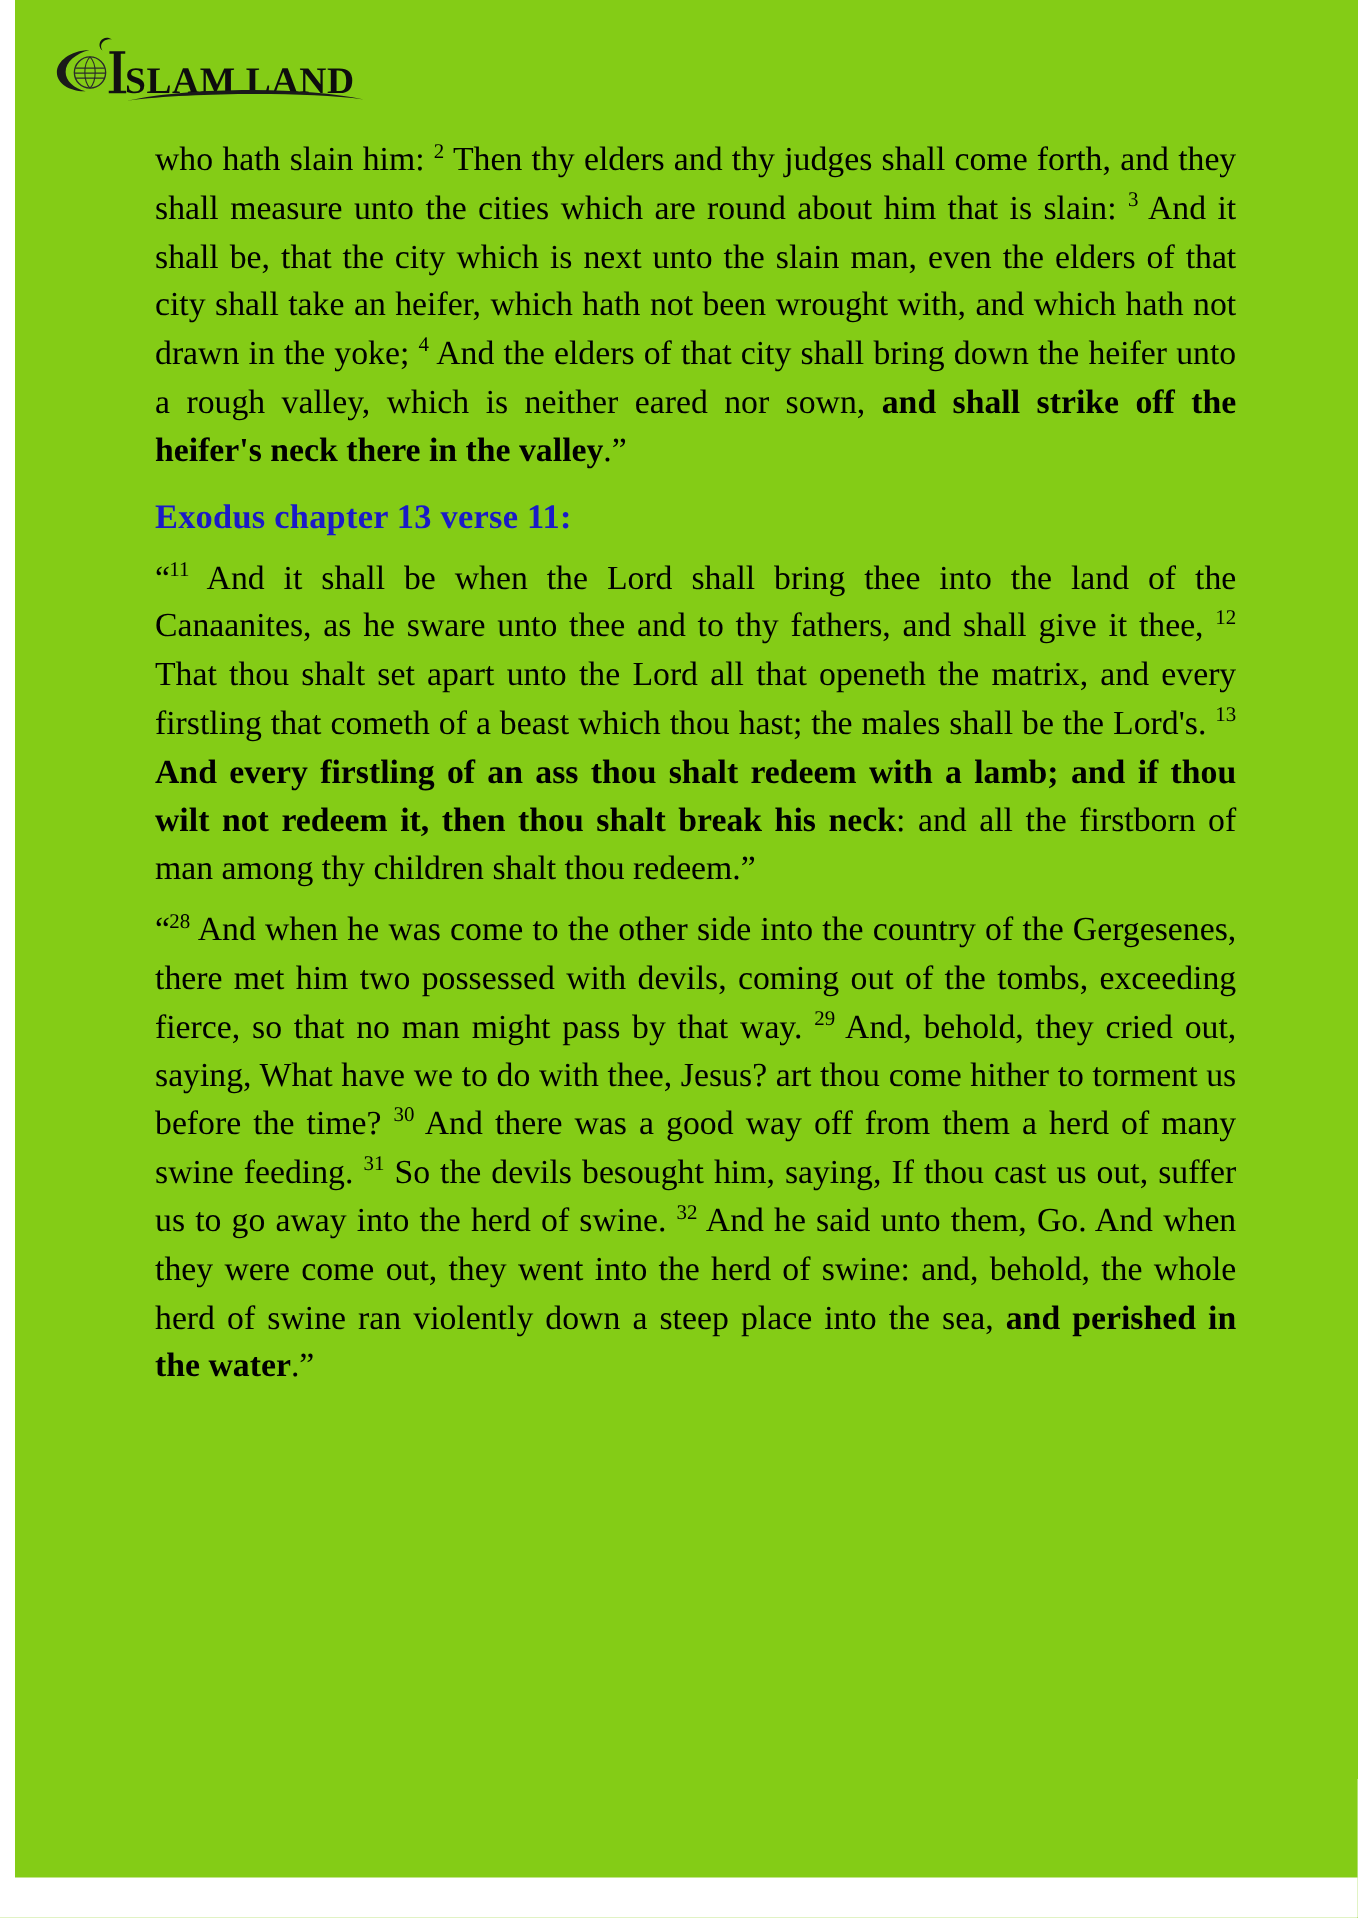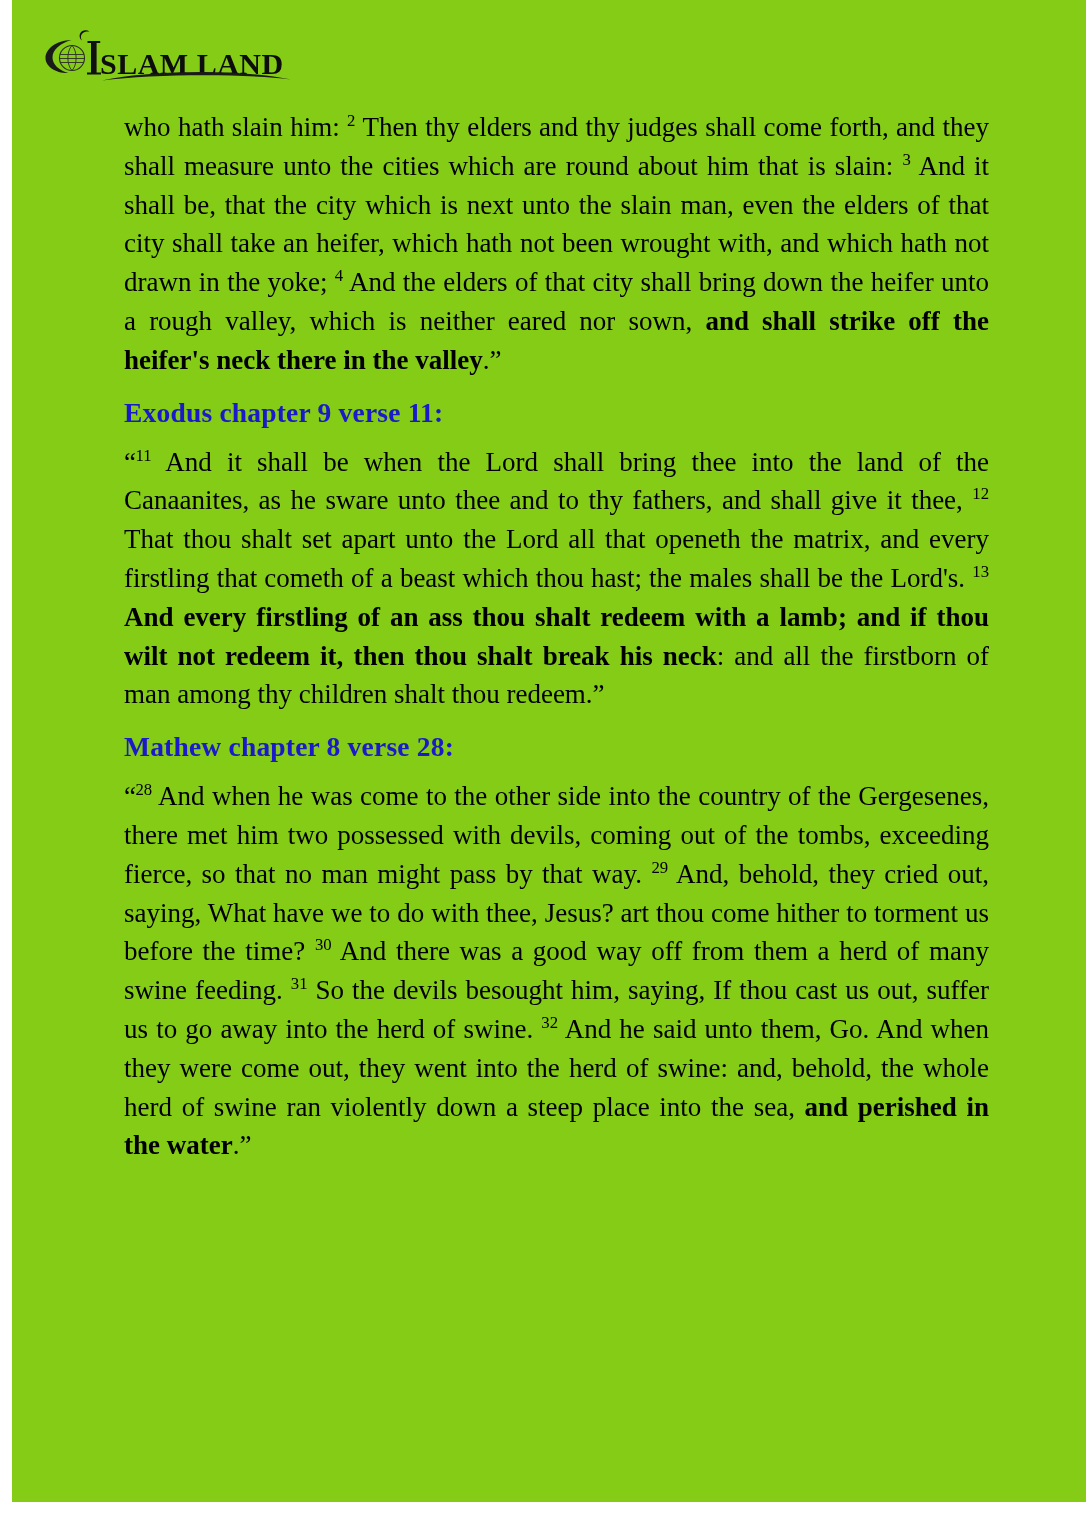--- a/index.html
+++ b/index.html
@@ -106,19 +106,18 @@
       <path d="M45.0 50.5 L59.0 50.5 L59.0 52.5 L45.0 52.5 Z" fill="#111111"></path>
 
       <text x="58" y="52" font-family="'Liberation Serif','DejaVu Serif',serif" font-size="30" font-weight="bold" letter-spacing="0.5" fill="#0d0d0d" style="font-variant: small-caps;">SLAM LAND</text>
 
       <path d="M60 58.5 C110 47.5 200 47.0 249 57.5 C201 51.5 112 52.0 60 58.5 Z" fill="#1a1a1a"></path>
     </svg>
   </div>
 
   <div class="content">
       <p class="verse" style="color: rgb(0, 0, 0);">who hath slain him: <span class="vnum">2</span> Then thy elders and thy judges shall come forth, and they shall measure unto the cities which are round about him that is slain: <span class="vnum">3</span> And it shall be, that the city which is next unto the slain man, even the elders of that city shall take an heifer, which hath not been wrought with, and which hath not drawn in the yoke; <span class="vnum">4</span> And the elders of that city shall bring down the heifer unto a rough valley, which is neither eared nor sown, <span class="b">and shall strike off the heifer's neck there in the valley</span>.”</p>
-      <h2 class="heading" style="color: rgb(26, 26, 200);">Exodus chapter 9 verse 11:</h2>
+      <h2 class="heading" style="color: rgb(26, 26, 200);">Exodus chapter 13 verse 11:</h2>
       <p class="verse" style="color: rgb(0, 0, 0);"><span class="openq">“</span><span class="vnum">11</span> And it shall be when the Lord shall bring thee into the land of the Canaanites, as he sware unto thee and to thy fathers, and shall give it thee, <span class="vnum">12</span> That thou shalt set apart unto the Lord all that openeth the matrix, and every firstling that cometh of a beast which thou hast; the males shall be the Lord's. <span class="vnum">13</span> <span class="b">And every firstling of an ass thou shalt redeem with a lamb; and if thou wilt not redeem it, then thou shalt break his neck</span>: and all the firstborn of man among thy children shalt thou redeem.”</p>
-      <h2 class="heading" style="color: rgb(26, 26, 200);">Mathew chapter 8 verse 28:</h2>
       <p class="verse" style="color: rgb(0, 0, 0);"><span class="openq">“</span><span class="vnum">28</span> And when he was come to the other side into the country of the Gergesenes, there met him two possessed with devils, coming out of the tombs, exceeding fierce, so that no man might pass by that way. <span class="vnum">29</span> And, behold, they cried out, saying, What have we to do with thee, Jesus? art thou come hither to torment us before the time? <span class="vnum">30</span> And there was a good way off from them a herd of many swine feeding. <span class="vnum">31</span> So the devils besought him, saying, If thou cast us out, suffer us to go away into the herd of swine. <span class="vnum">32</span> And he said unto them, Go. And when they were come out, they went into the herd of swine: and, behold, the whole herd of swine ran violently down a steep place into the sea, <span class="b">and perished in the water</span>.”</p>
     </div>
 
 </div>
 
 </body></html>

